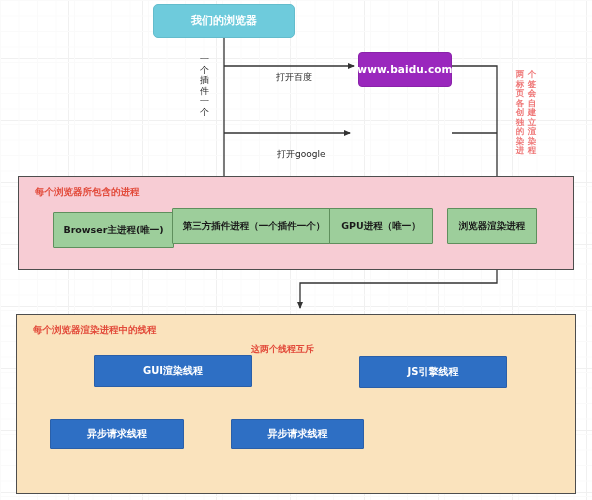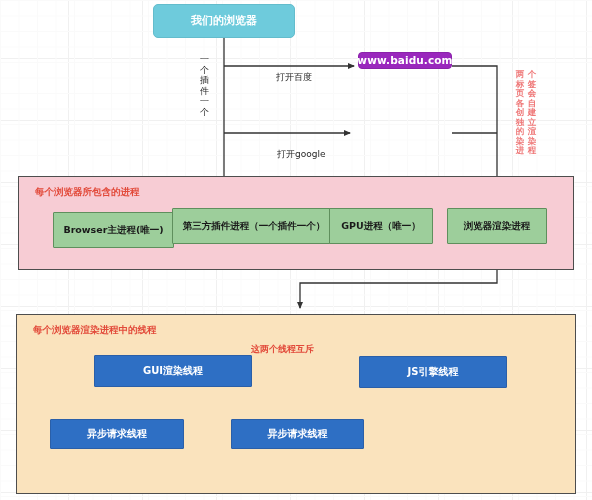--- a/index.html
+++ b/index.html
@@ -56,21 +56,21 @@
   
   .node-site {
     background: #9a27bd;
     border: 1px solid #8a22aa;
     border-radius: 4px;
     color: #ffffff;
     font-size: 10.5px;
     font-weight: bold;
     letter-spacing: 0.1px;
   }
-  .node-baidu { left: 358px; top: 52px; width: 94px; height: 17px; }
+  .node-baidu { left: 358px; top: 52px; width: 94px; height: 35px; }
   .node-google { left: 354px; top: 119px; width: 98px; height: 27px; }
 
   
   .region-processes {
     position: absolute;
     left: 18px;
     top: 176px;
     width: 556px;
     height: 94px;
     background: #f7ccd4;
@@ -100,21 +100,21 @@
     background: #9dce9b;
     border: 1px solid #5f8f5d;
     color: #1a1a1a;
     font-size: 9.5px;
     font-weight: bold;
     border-radius: 1px;
   }
   .p1 { left: 34px;  top: 212px; width: 121px; height: 36px; margin-left: 19px; }
   .p2 { left: 172px; top: 208px; width: 164px; height: 36px; }
   .p3 { left: 329px; top: 208px; width: 104px; height: 36px; }
-  .p4 { left: 447px; top: 208px; width: 100px; height: 36px; }
+  .p4 { left: 447px; top: 208px; width: 90px; height: 36px; }
 
   .node-thread {
     background: #2e6fc4;
     border: 1px solid #2a5fa8;
     color: #ffffff;
     font-size: 10px;
     font-weight: bold;
     border-radius: 1px;
   }
   .t-gui { left: 94px;  top: 355px; width: 158px; height: 32px; }

